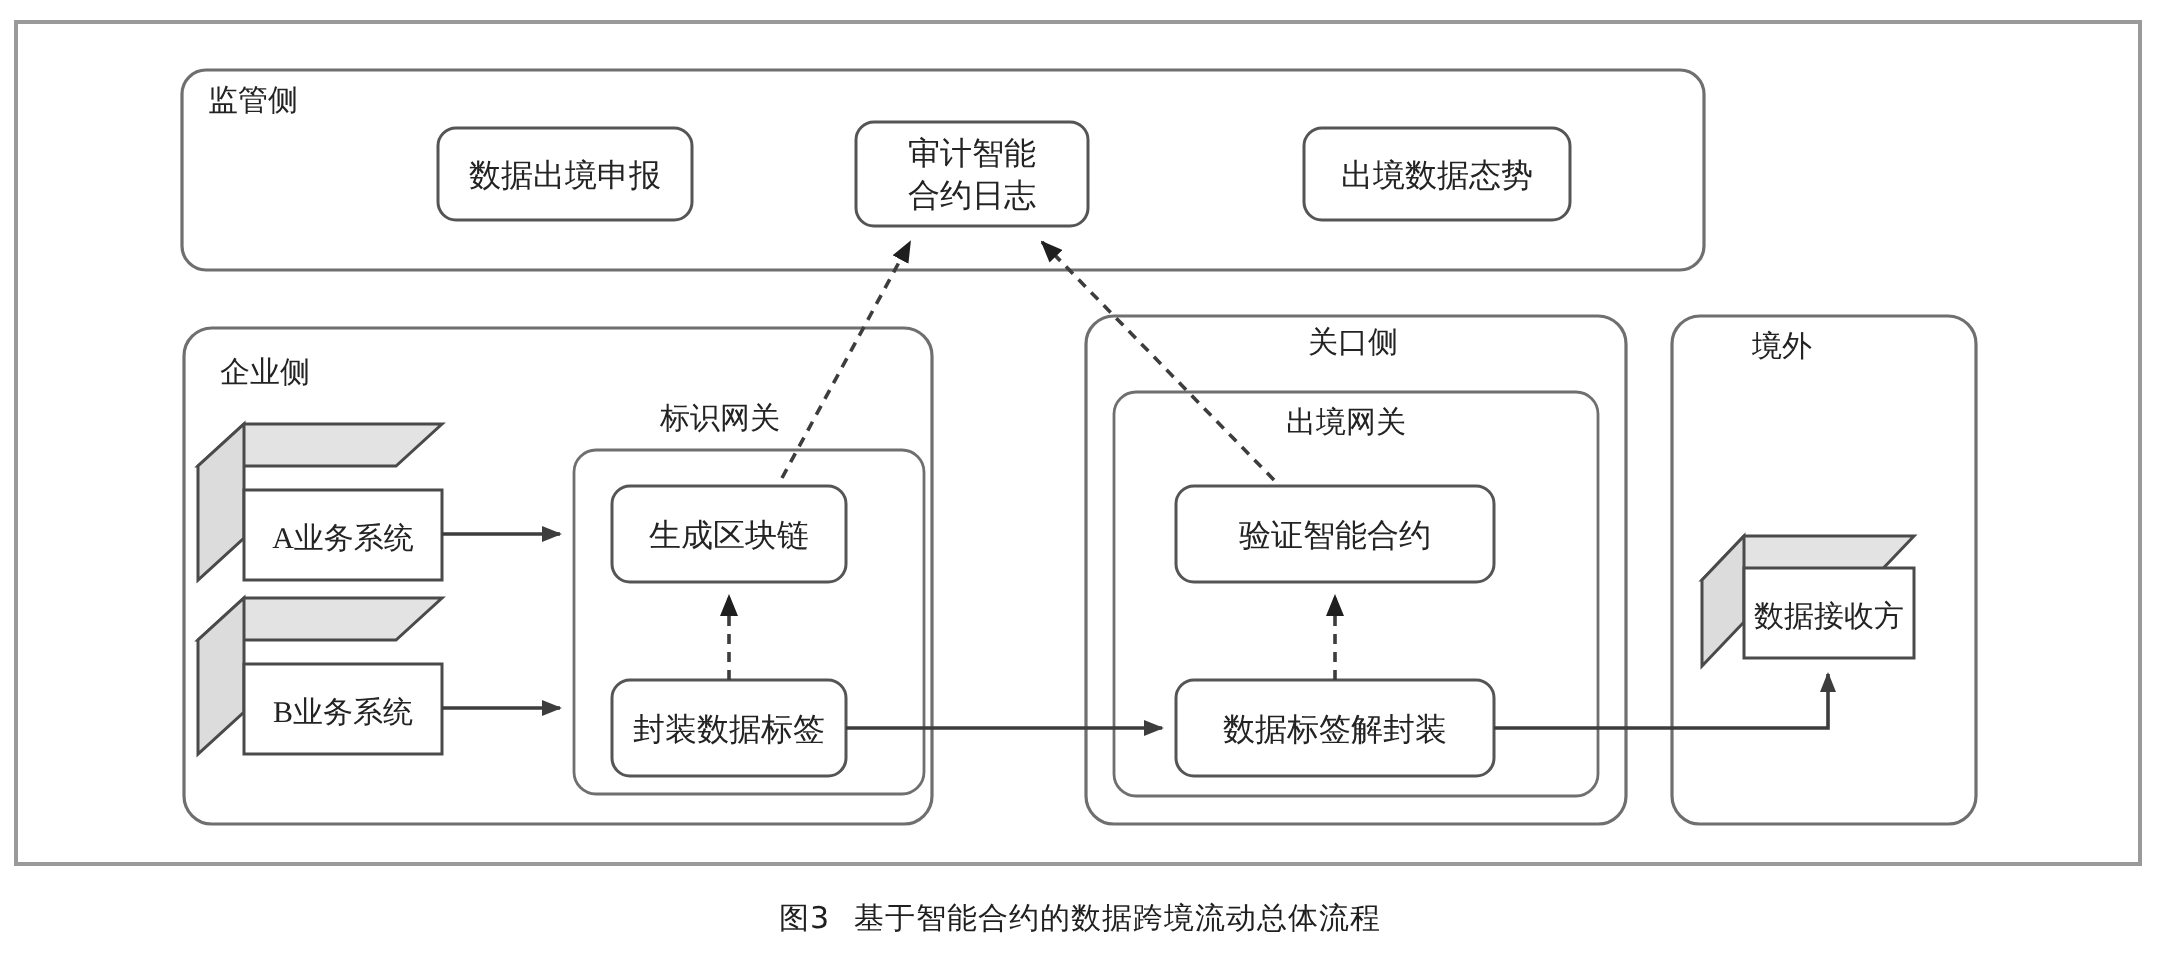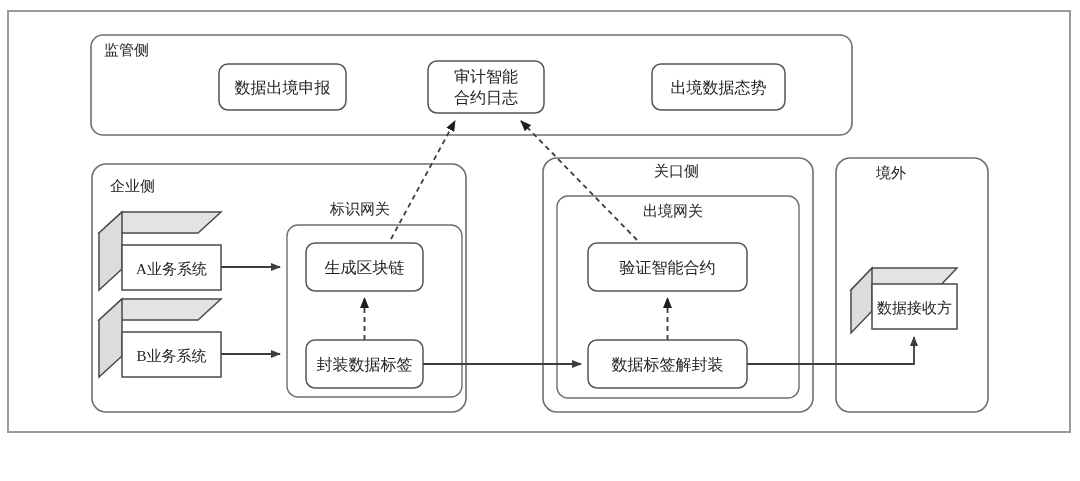--- a/index.html
+++ b/index.html
@@ -184,13 +184,16 @@
 
     <path class="flow-dashed" d="M364.5,340 L364.5,298" marker-end="url(#arrowDashed)"></path>
 
     <path class="flow-dashed" d="M667.5,340 L667.5,298" marker-end="url(#arrowDashed)"></path>
 
     <path class="flow-dashed" d="M391,239 L455,121" marker-end="url(#arrowDashed)"></path>
 
     <path class="flow-dashed" d="M637,240 L521,121" marker-end="url(#arrowDashed)"></path>
   </svg>
 
+  <div class="caption">
+    <span class="cap-num">图3</span><span>基于智能合约的数据跨境流动总体流程</span>
+  </div>
 </div>
 
 </body></html>

